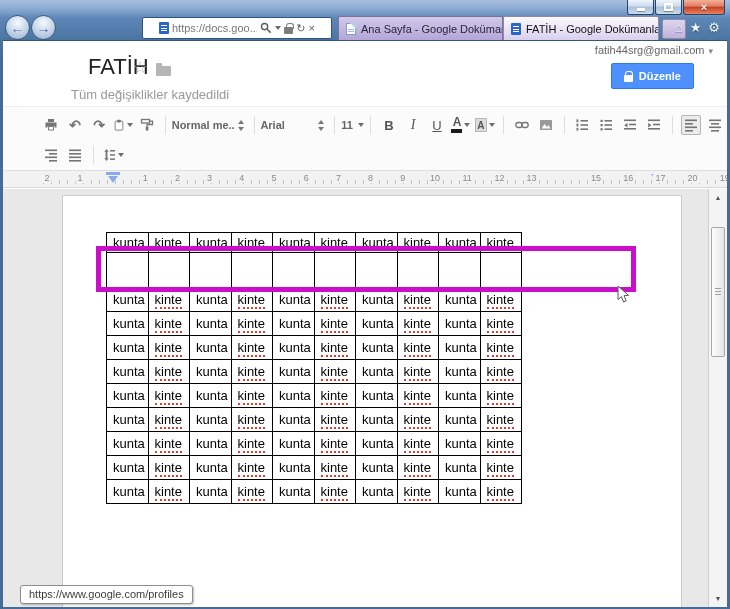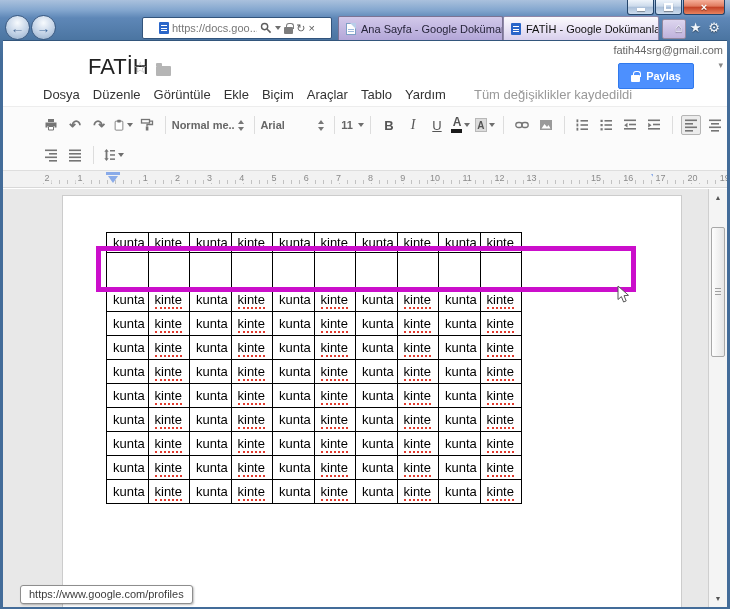--- a/index.html
+++ b/index.html
@@ -56,22 +56,22 @@
 
   .navicons { position:absolute; right:10px; top:6px; display:flex; gap:7px; color:#f2f6fb;
     font-size:13px; text-shadow:0 1px 1px rgba(0,0,0,.45); }
 
   
   .content { position:absolute; top:40px; left:3px; right:3px; bottom:2px; background:#fff;
     border-top:1px solid #33567c; overflow:hidden; }
 
   
   .dheader { position:relative; height:65px; background:#fff; }
-  .email-row { position:absolute; top:3px; right:4px; display:flex; align-items:flex-end; gap:4px;
-    font-size:11px; color:#666;flex-direction:column; }
+  .email-row { position:absolute; top:3px; right:14px; display:flex; align-items:flex-end; gap:4px;
+    font-size:11px; color:#666; }
   .doc-title { position:absolute; top:13px; left:85px; font-size:22px; color:#222; }
   .title-star { position:absolute; top:17px; left:130px; font-size:16px; color:#b3b3b3; }
   .folder { position:absolute; top:25px; left:153px; width:15px; height:10px; background:#b5b5b5; border-radius:1px; }
   .folder::before { content:""; position:absolute; top:-3px; left:0; width:6px; height:3px; background:#b5b5b5; border-radius:1px 1px 0 0; }
   .gbtn { position:absolute; top:22px; height:26px; padding:0 12px; display:flex; align-items:center; gap:6px;
     font-size:11px; font-weight:bold; border-radius:2px; }
   .btn-comments { right:99px; color:#444; background:linear-gradient(#f8f8f8,#f0f0f0); border:1px solid #dcdcdc; }
   .btn-share { right:33px; color:#fff; background:#4d90fe; border:1px solid #3079ed; }
   .menubar { position:absolute; top:46px; left:40px; display:flex; align-items:center; font-size:13px; color:#333; }
   .menu-items { display:flex; gap:13px; }
@@ -200,33 +200,23 @@
     <div class="dheader">
       <div class="email-row">
         <span>fatih44srg@gmail.com</span>
         <span style="color:#888;font-size:9px;">▾</span>
       </div>
       <div class="doc-title">FATİH</div>
       <span class="title-star">☆</span>
       <span class="folder"></span>
       <div class="gbtn btn-share" style="background: rgb(77, 144, 254);">
         <span class="lock white"></span>
-        <span>Paylaş</span>
+        <span>Düzenle</span>
       </div>
       <div class="menubar">
-        <div class="menu-items">
-            <span>Dosya</span>
-            <span>Düzenle</span>
-            <span>Görüntüle</span>
-            <span>Ekle</span>
-            <span>Biçim</span>
-            <span>Araçlar</span>
-            <span>Tablo</span>
-            <span>Yardım</span>
-          </div>
         <span class="save-status">Tüm değişiklikler kaydedildi</span>
       </div>
     </div>
 
     <div class="dtoolbar">
       <div class="trow">
         <span class="ticon">
           <svg width="14" height="14" viewBox="0 0 14 14">
               <path d="M4 1h6v3H4zM1.5 4.5h11v5h-2V8h-7v1.5h-2z" fill="#757575"></path>
               <path d="M4.5 8.5h5V12h-5z" fill="#fff" stroke="#757575"></path>

